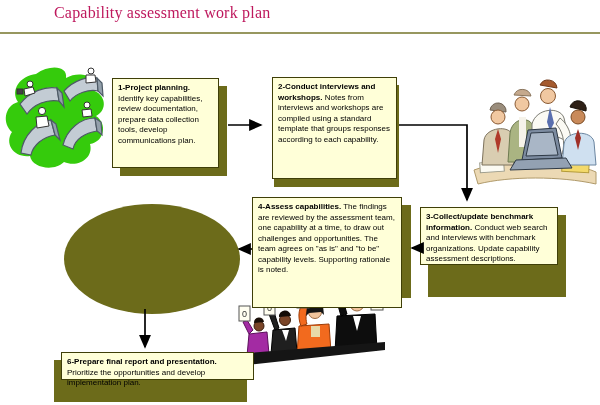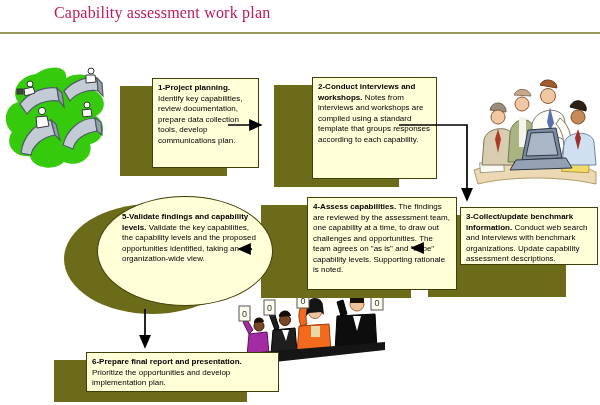--- a/index.html
+++ b/index.html
@@ -3,21 +3,21 @@
 <meta charset="utf-8">
 <style>
   html,body{margin:0;padding:0;background:#fff;}
   .canvas{position:relative;width:600px;height:405px;background:#ffffff;overflow:hidden;
           font-family:"Liberation Sans",sans-serif;}
   .slide-title{position:absolute;left:10px;top:4px;font-family:"Liberation Serif",serif;
                font-size:16px;color:#be185d;letter-spacing:.2px;margin-left:44px;}
   .rule{position:absolute;left:0;top:32px;width:600px;height:2px;background:#97975f;}
   .shadow{position:absolute;background:#6c6b1a;z-index:1;}
   .box{position:absolute;background:#ffffd8;border:1px solid #3f3f08;color:#000;
-       font-size:8px;line-height:1.32;padding:4px 5px;z-index:2;box-sizing:border-box;margin-left:40px;}
+       font-size:8px;line-height:1.32;padding:4px 5px;z-index:2;box-sizing:border-box;}
   .box b{font-weight:bold;}
   .round{border-radius:50%;}
   .ellipse-inner{padding:15px 16px 0 24px;font-size:8px;line-height:1.32;}
   .clip{position:absolute;z-index:1;}
   .arrows{position:absolute;left:0;top:0;z-index:5;pointer-events:none;}
 </style>
 </head>
 <body>
 
 <div class="canvas">
@@ -129,35 +129,29 @@
     <span>Notes from interviews and workshops are compiled using a standard template that groups responses according to each capability.</span>
   </div>
 
   <div class="shadow" style="left:428px;top:215px;width:138px;height:82px"></div>
   <div class="box" style="left:420px;top:207px;width:138px;height:58px">
     <b>3-Collect/update benchmark information.</b>
     <span>Conduct web search and interviews with benchmark organizations. Update capability assessment descriptions.</span>
   </div>
 
   <div class="shadow" style="left:261px;top:205px;width:150px;height:93px"></div>
-  <div class="box" style="left:267px;top:197px;width:150px;height:93px">
+  <div class="box" style="left:252px;top:197px;width:150px;height:111px">
     <b>4-Assess capabilities.</b>
     <span>The findings are reviewed by the assessment team, one capability at a time, to draw out challenges and opportunities. The team agrees on "as is" and "to be" capability levels. Supporting rationale is noted.</span>
   </div>
 
   <div class="shadow round" style="left:64px;top:204px;width:176px;height:110px"></div>
-  <div class="box round" style="left:57px;top:196px;width:176px;height:110px;padding:0">
-    <div class="ellipse-inner">
-      <b>5-Validate findings and capability levels.</b>
-      <span>Validate the key capabilities, the capability levels and the proposed opportunities identified, taking an organization-wide view.</span>
-    </div>
-  </div>
 
   <div class="shadow" style="left:54px;top:360px;width:193px;height:42px"></div>
-  <div class="box" style="left:46px;top:352px;width:193px;height:40px">
+  <div class="box" style="left:61px;top:352px;width:193px;height:28px">
     <b>6-Prepare final report and presentation.</b>
     <span>Prioritize the opportunities and develop implementation plan.</span>
   </div>
 
   <svg class="arrows" width="600" height="405" viewBox="0 0 600 405">
     <defs>
       <marker id="ah" markerWidth="9" markerHeight="8" refX="7" refY="3.5" orient="auto">
         <path d="M0,0 L8,3.5 L0,7 Z" fill="#000000"></path>
       </marker>
     </defs>

